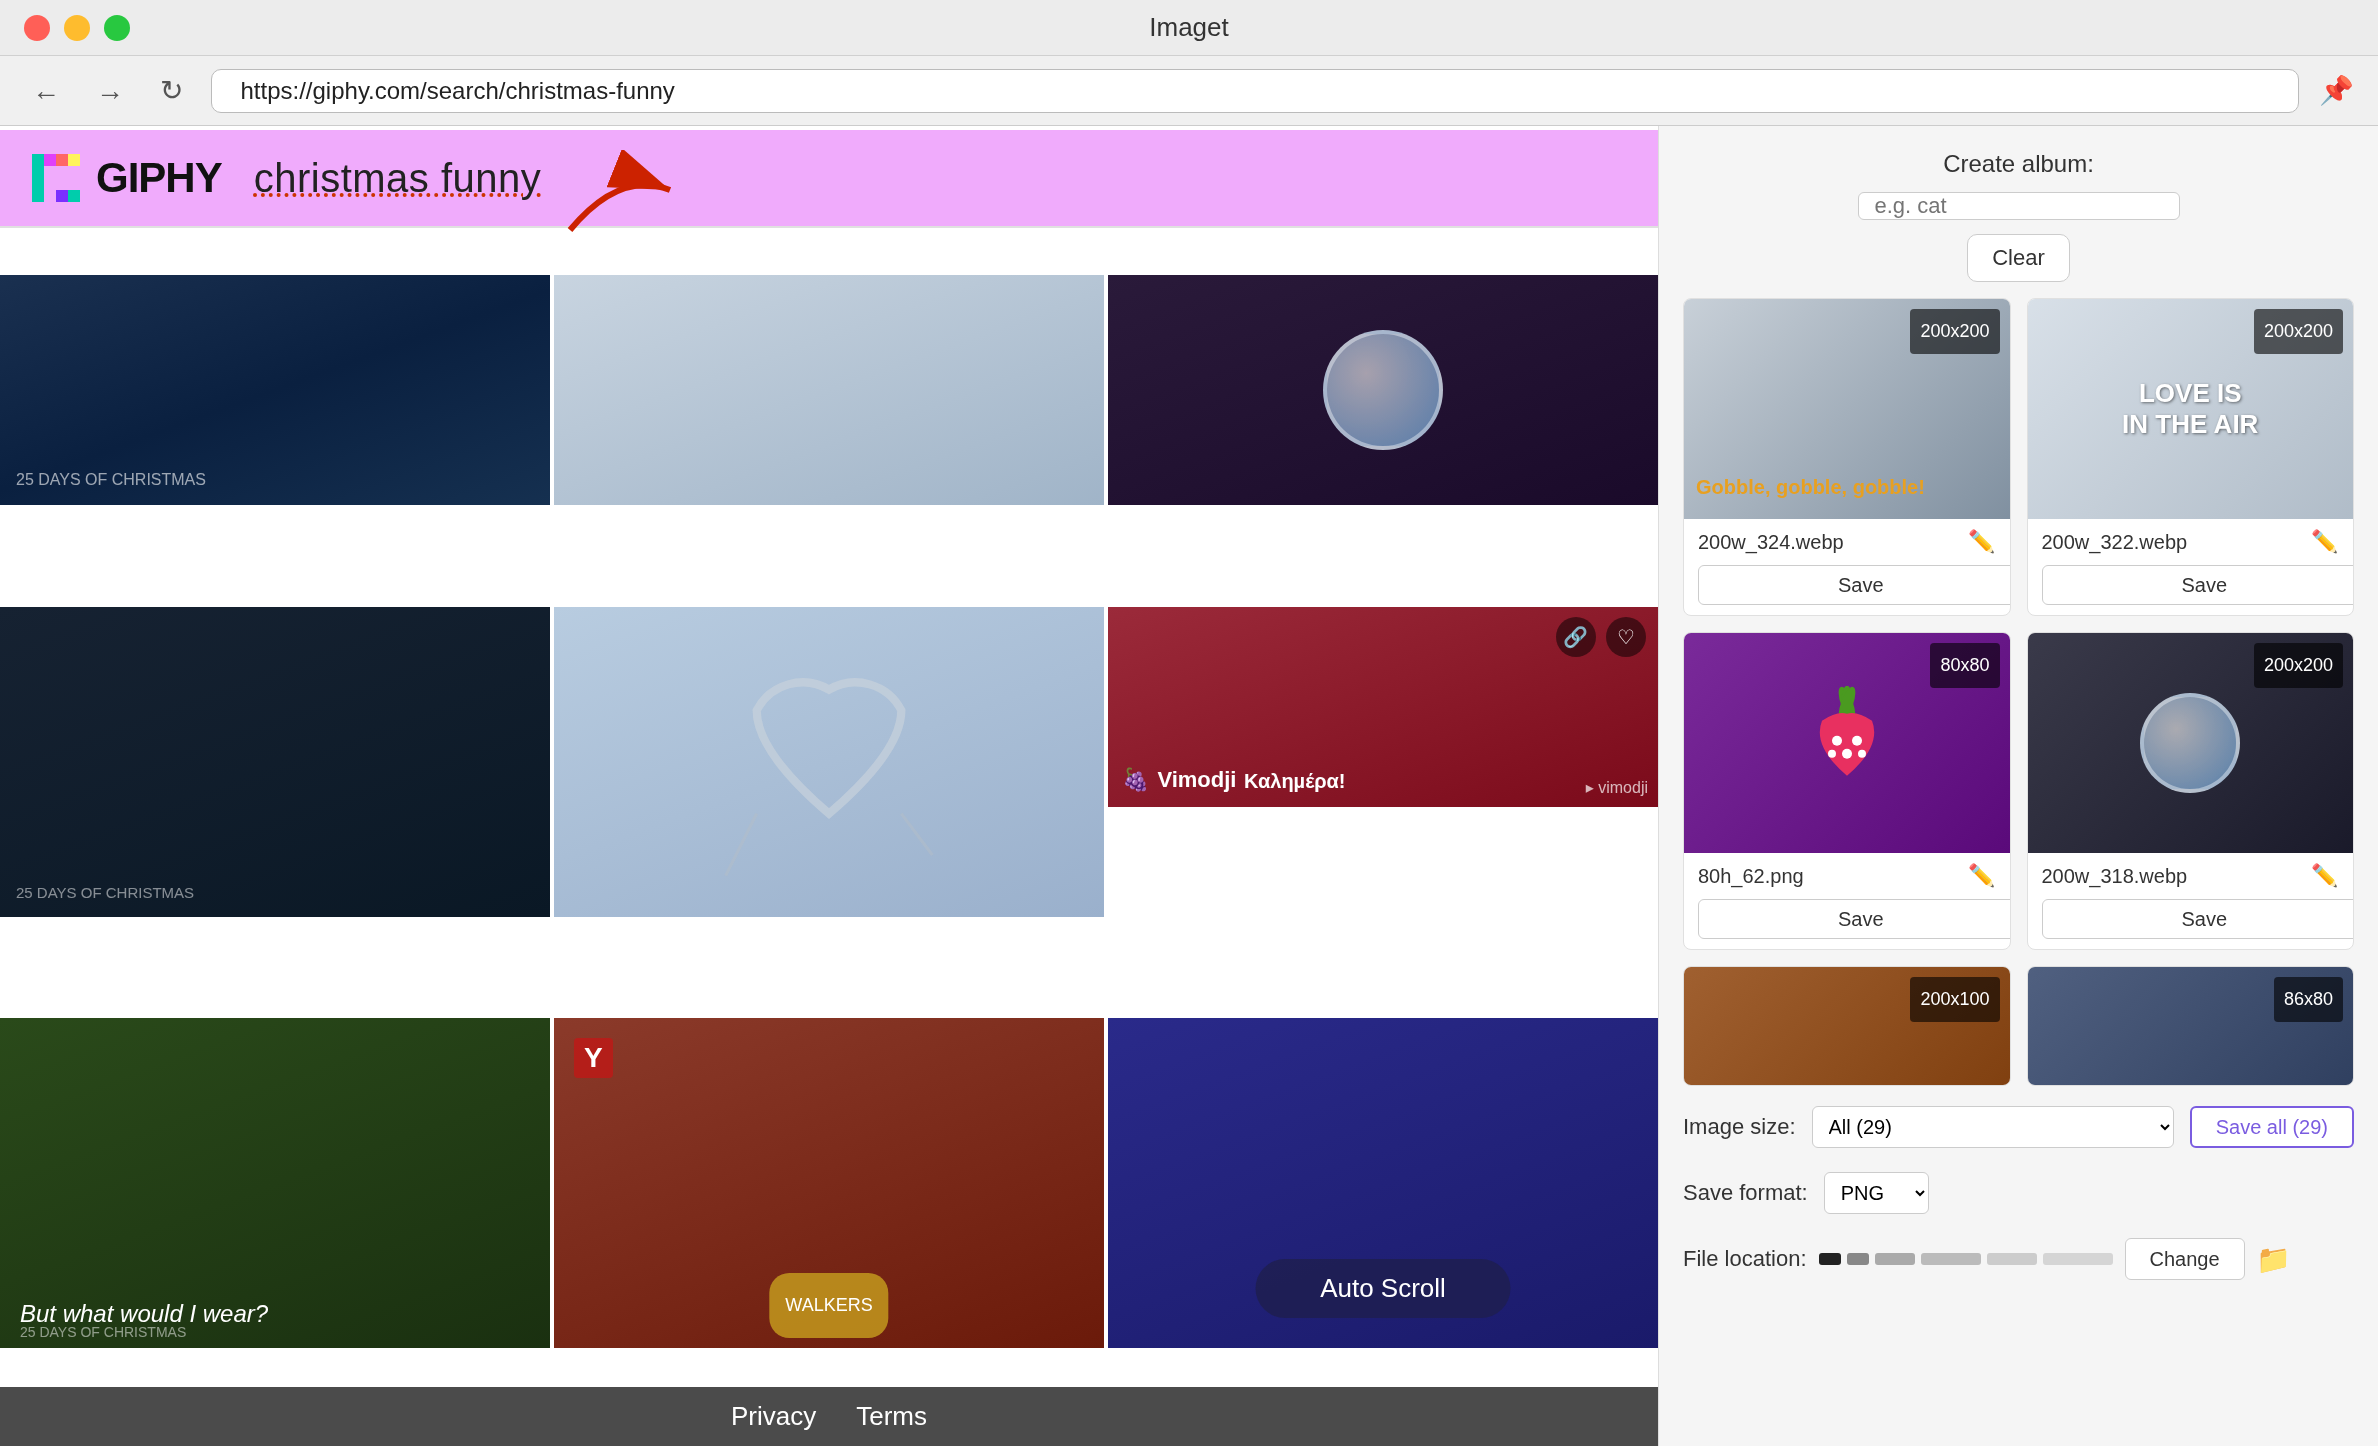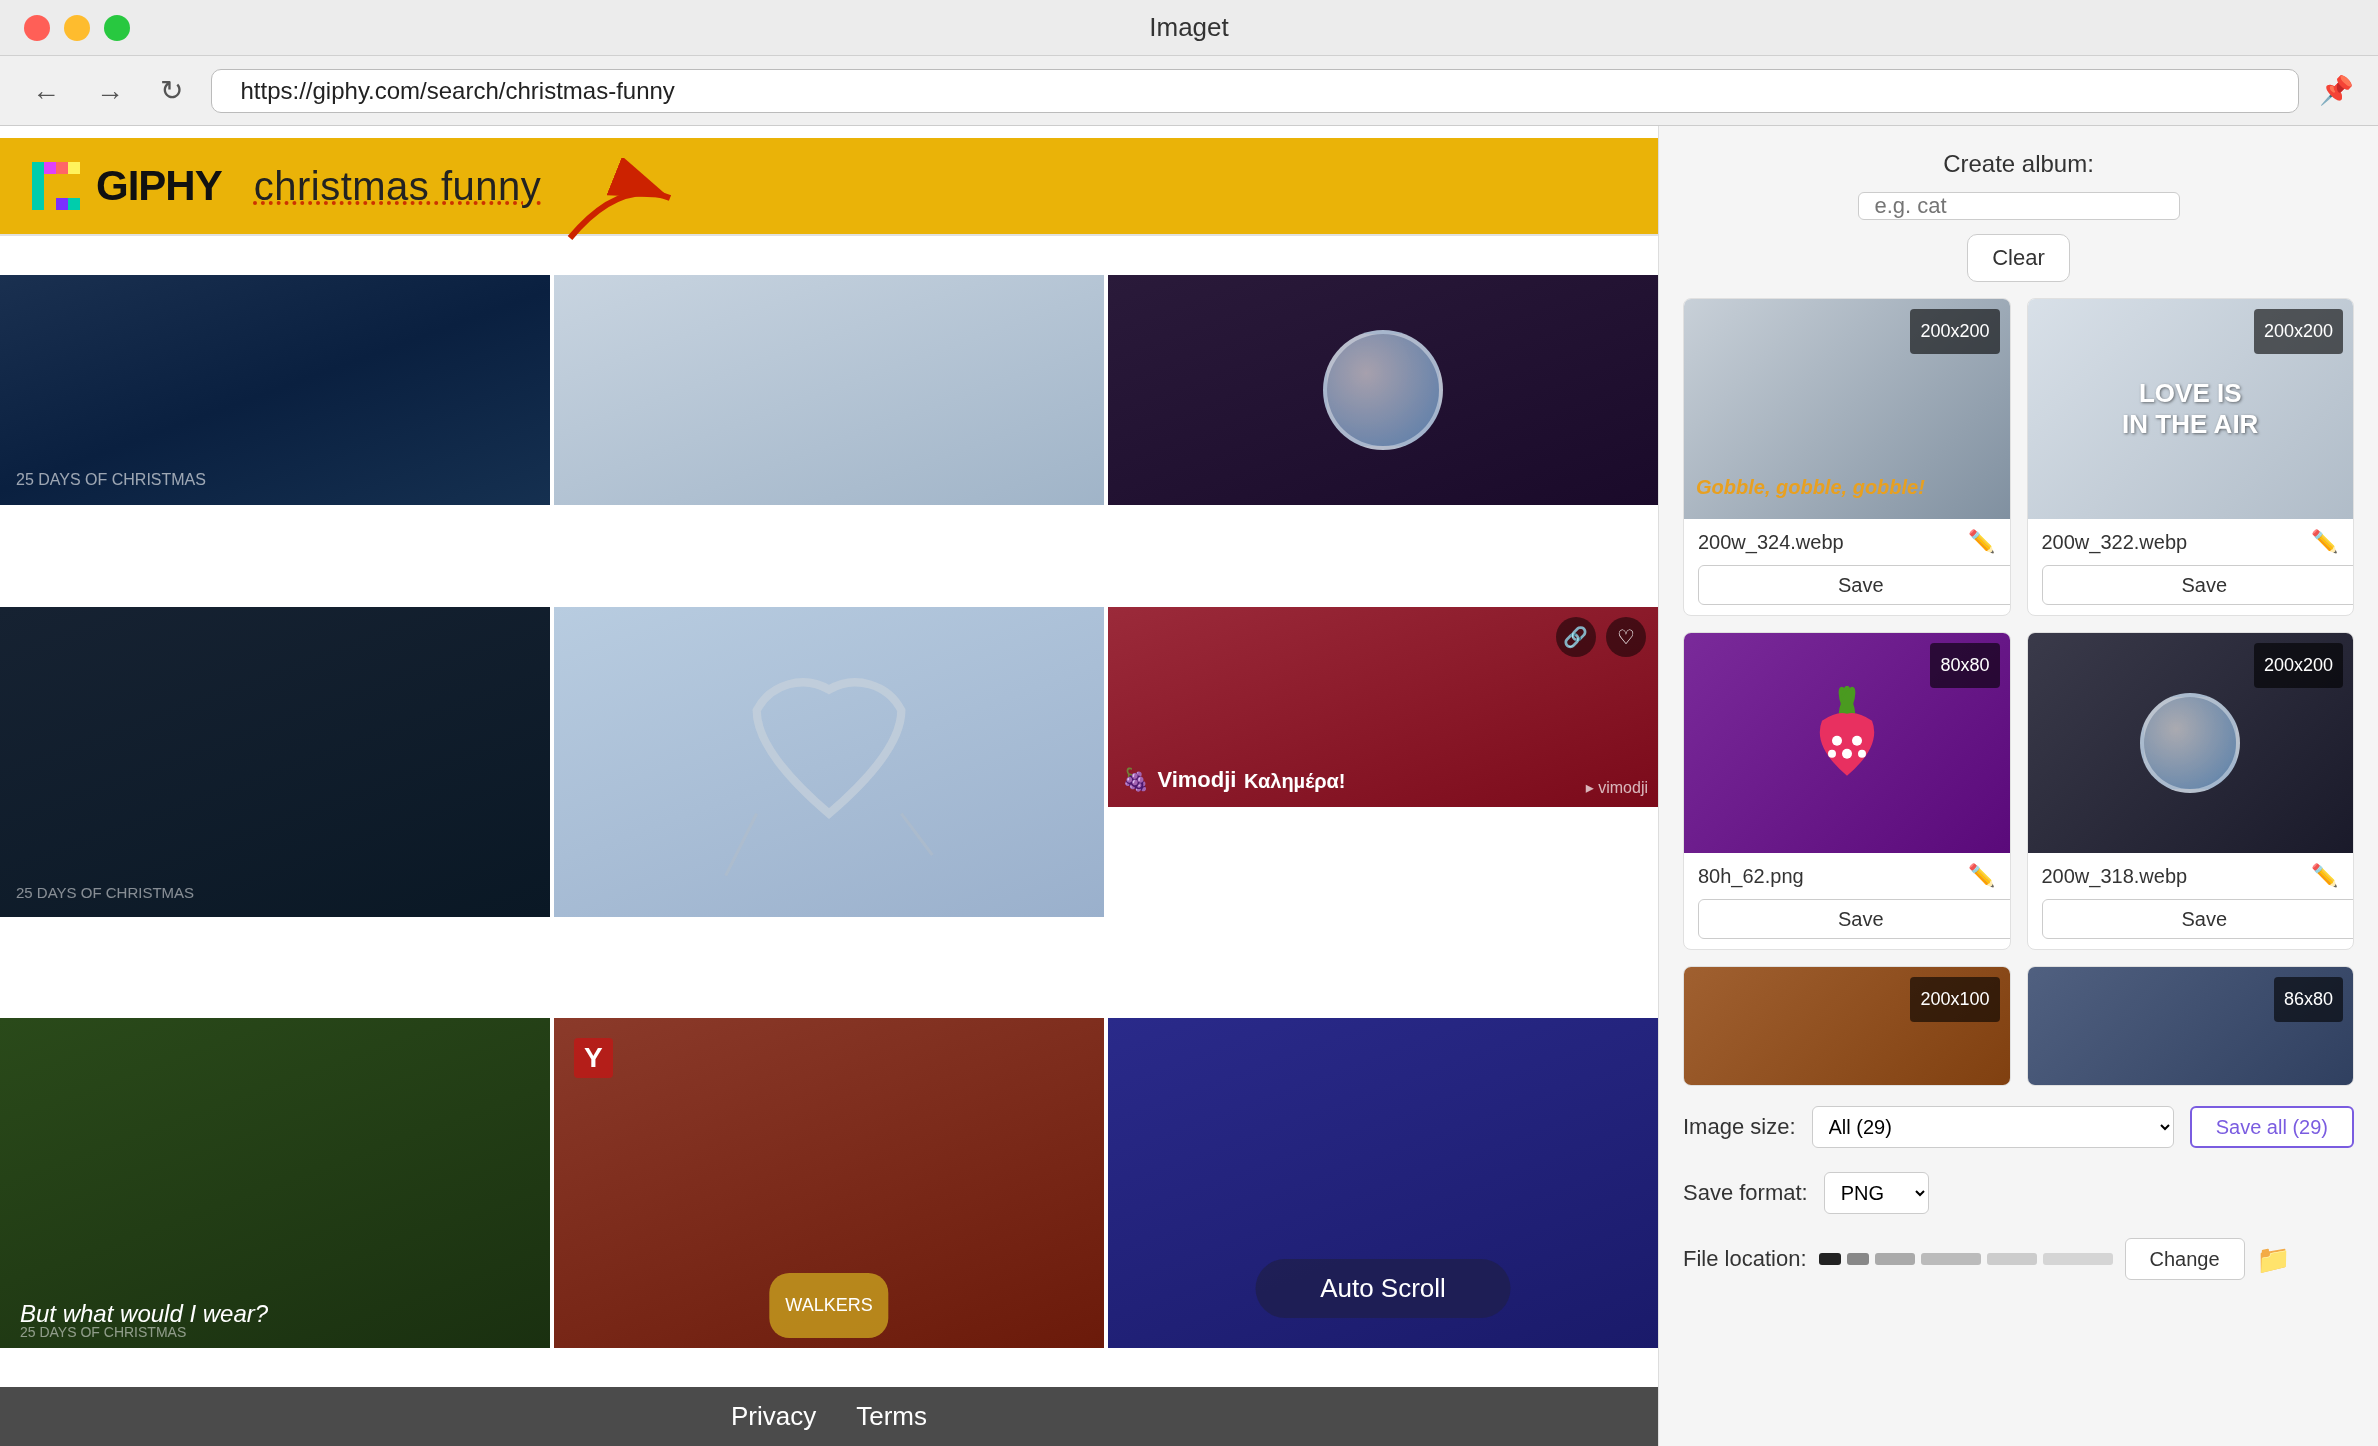--- a/index.html
+++ b/index.html
@@ -97,24 +97,24 @@
     .browser-content {
       flex: 1;
       background: white;
       overflow: hidden;
       position: relative;
     }
 
     
     .search-overlay {
       position: absolute;
-      top: 12px;
+      top: 4px;
       left: 0;
       right: 0;
-      background: #eab308;
+      background: #f0abfc;
       z-index: 10;
       display: flex;
       align-items: center;
       padding: 24px 32px;
       border-bottom: 2px solid #e0e0e0;
     }
     .giphy-logo {
       display: flex;
       align-items: center;
       margin-right: 32px;
@@ -605,21 +605,21 @@
       <span class="create-album-label">Create album:</span>
       <input class="album-input" type="text" placeholder="e.g. cat" style="">
       <button class="clear-btn">Clear</button>
     </div>
 
     <div class="images-grid">
 
       <div class="image-card">
         <div class="image-preview image-preview-bg-1">
           <span class="size-badge">200x200</span>
-          <div style="position:absolute;bottom:20px;left:12px;color:#e8a020;font-size:20px;font-weight:700;font-style:italic;">
+          <div style="position:absolute;bottom:20px;left:12px;color:#e8a020;font-size:20px;font-weight:700;">
             <span>Gobble, gobble, gobble!</span>
           </div>
         </div>
         <div class="card-footer">
           <span class="file-name">200w_324.webp</span>
           <span class="edit-icon">✏️</span>
         </div>
         <button class="save-btn-card">Save</button>
       </div>
 

